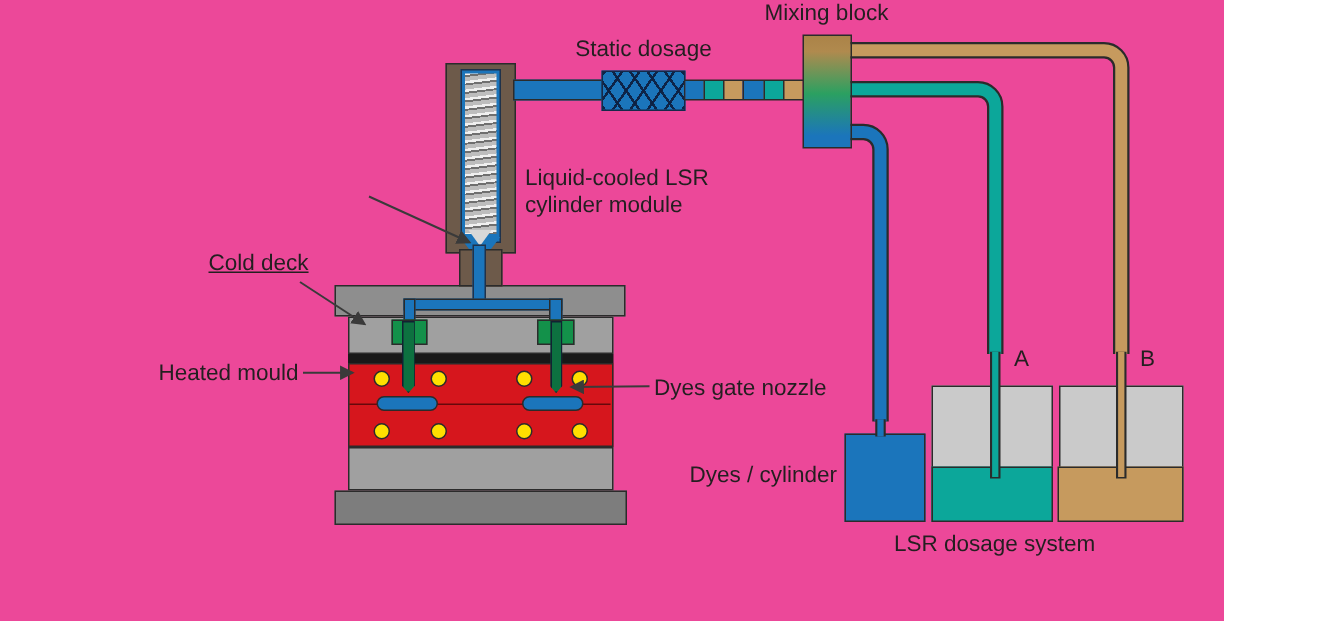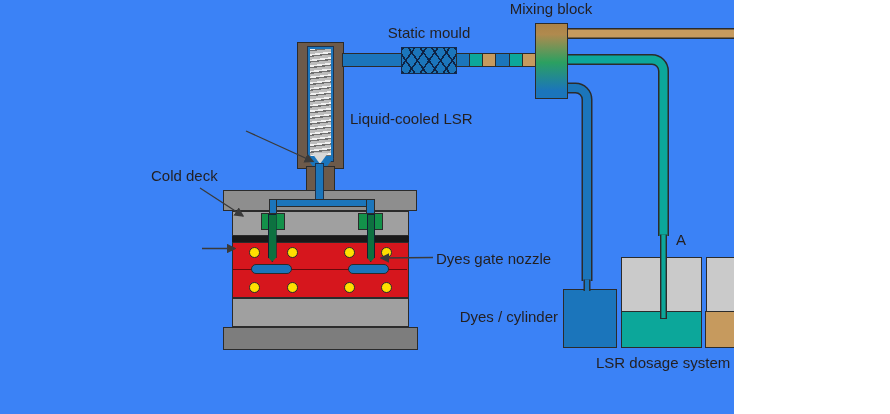--- a/index.html
+++ b/index.html
@@ -1,17 +1,17 @@
 <!DOCTYPE html>
 <html><head>
 <meta charset="utf-8">
 <style>
   html,body{margin:0;padding:0;background:#ffffff;}
   .canvas{
-    position:relative;width:734px;height:414px;background:#3b82f6;overflow:hidden;
+    position:relative;width:816px;height:414px;background:#ec4899;overflow:hidden;
     font-family:"Liberation Sans","DejaVu Sans",sans-serif;color:#231f20;
   }
   .abs{position:absolute;box-sizing:border-box;}
   .lbl{position:absolute;font-size:15px;line-height:18px;color:#231f20;white-space:nowrap;}
   .outlined{border:1.5px solid #2b2b2b;}
   .thin-outline{border:1.2px solid #2b2b2b;}
 
   
   .plate-dark{background:#7d7d7d;}
   .plate-mid{background:#8e8e8e;}
@@ -138,24 +138,26 @@
         <path d="M0 0 L10 5 L0 10 z" fill="#3a3a3a"></path>
       </marker>
     </defs>
     <line x1="246" y1="131" x2="313" y2="161.5" stroke="#3a3a3a" stroke-width="1.3" marker-end="url(#ah)"></line>
     <line x1="200" y1="188" x2="243" y2="216" stroke="#3a3a3a" stroke-width="1.3" marker-end="url(#ah)"></line>
     <line x1="202" y1="248.5" x2="235" y2="248.5" stroke="#3a3a3a" stroke-width="1.3" marker-end="url(#ah)"></line>
     <line x1="433" y1="257.5" x2="381" y2="258" stroke="#3a3a3a" stroke-width="1.3" marker-end="url(#ah)"></line>
   </svg>
 
   <div class="lbl" style="left:503px;top:0px;width:96px;text-align:center;z-index:21;">Mixing block</div>
-  <div class="lbl" style="left:383px;top:24px;width:92px;text-align:center;z-index:21;">Static mould</div>
+  <div class="lbl" style="left:383px;top:24px;width:92px;text-align:center;z-index:21;">Static dosage</div>
   <div class="lbl" style="left:350px;top:110px;z-index:21;">
     <div>Liquid-cooled LSR</div>
+    <div>cylinder module</div>
   </div>
-  <div class="lbl" style="left:151px;top:167px;z-index:21;">Cold deck</div>
+  <div class="lbl" style="left:139px;top:167px;z-index:21;text-decoration:underline;">Cold deck</div>
+  <div class="lbl" style="left:99px;top:240px;width:100px;text-align:right;z-index:21;">Heated mould</div>
   <div class="lbl" style="left:436px;top:250px;z-index:21;">Dyes gate nozzle</div>
   <div class="lbl" style="left:448px;top:308px;width:110px;text-align:right;z-index:21;">Dyes / cylinder</div>
   <div class="lbl" style="left:596px;top:354px;width:150px;text-align:left;z-index:21;">LSR dosage system</div>
   <div class="lbl" style="left:676px;top:231px;z-index:21;">A</div>
   <div class="lbl" style="left:760px;top:231px;z-index:21;">B</div>
 
 </div>
 
 </body></html>

